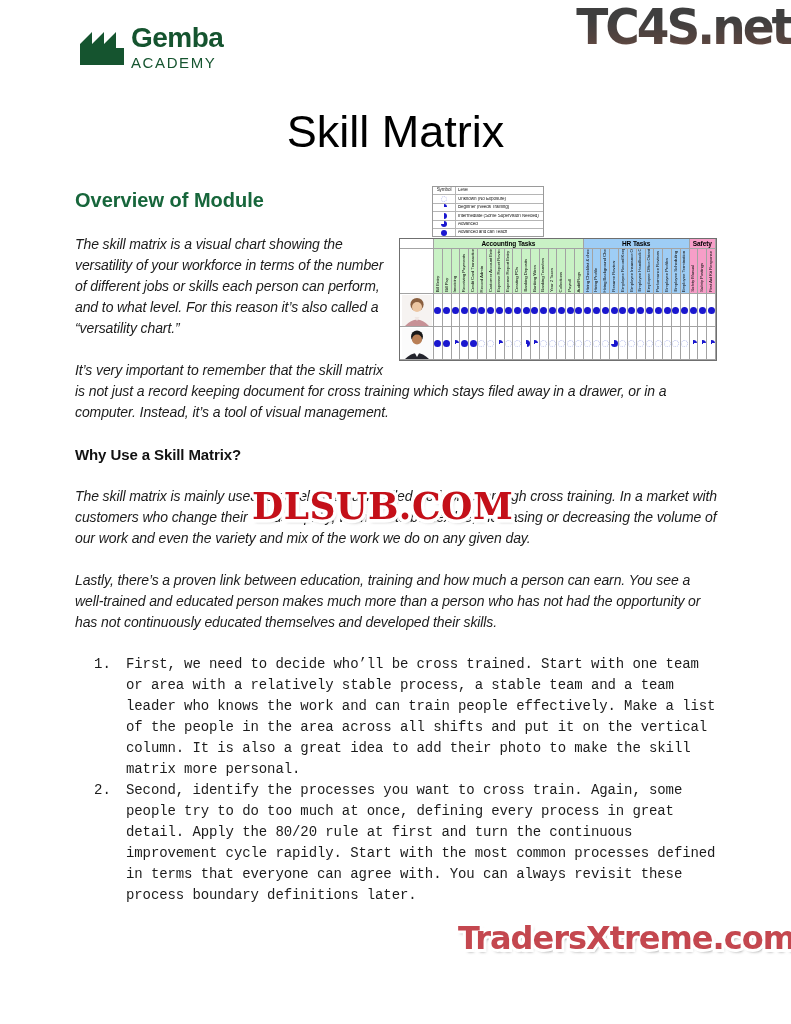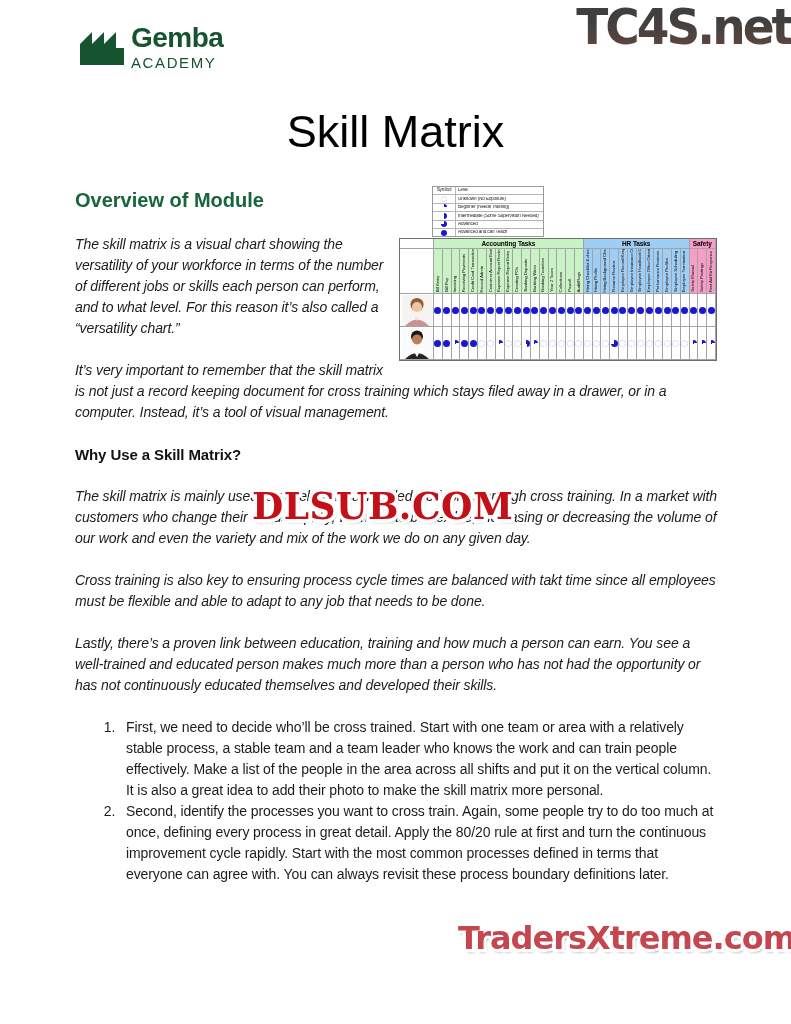--- a/index.html
+++ b/index.html
@@ -20,21 +20,21 @@
 
   .doc-title { position:absolute; top:106px; left:0; width:100%; text-align:center;
                font-size:45px; font-weight:400; color:#000; letter-spacing:0px; }
 
   
   .content { position:absolute; left:75px; top:178px; width:642px;
              font-size:14px; line-height:21px; letter-spacing:-0.1px; }
   .content p { margin:0 0 21px 0;font-style:italic; }
   h2.section-green { color:#17663b; font-size:20px; font-weight:bold; margin:12px 0 23px 0; letter-spacing:0; }
   h3.sub { font-size:15px; font-weight:bold; margin:21px 0 21px 0; color:#111; }
-  ol.steps { margin:0 0 0 28px; padding:0 0 0 16px; }
+  ol.steps { margin:0 0 0 28px; padding:0 0 0 16px;font-family:Liberation Mono, monospace; }
   ol.steps li { margin:0; padding-left:7px; }
 
   
   .chart-float { float:right; width:318px; height:174px; margin:8px 0 10px 14px; position:relative; }
   .legend { position:absolute; left:33px; top:0; width:110px; background:#fff;
             border:1px solid #9a9a9a; font-size:4.6px; line-height:1; color:#222; }
   .legend-row { display:flex; align-items:center; height:7.4px; border-bottom:1px solid #b5b5b5; }
   .legend-row:last-child { border-bottom:none; }
   .legend-sym { width:22px; align-self:stretch; border-right:1px solid #b5b5b5;
                 display:flex; align-items:center; justify-content:center; }
@@ -449,21 +449,20 @@
           </div>
         </div>
     </div>
 
     <h2 class="section-green">Overview of Module</h2>
     <p>The skill matrix is a visual chart showing the versatility of your workforce in terms of the number of different jobs or skills each person can perform, and to what level. For this reason it’s also called a “versatility chart.”</p>
     <p>It’s very important to remember that the skill matrix is not just a record keeping document for cross training which stays filed away in a drawer, or in a computer. Instead, it’s a tool of visual management.</p>
 
     <h3 class="sub">Why Use a Skill Matrix?</h3>
     <p>The skill matrix is mainly used to develop a multi-skilled workforce through cross training. In a market with customers who change their minds rapidly, we need to be flexible, increasing or decreasing the volume of our work and even the variety and mix of the work we do on any given day.</p>
-    <p>Cross training is also key to ensuring process cycle times are balanced with takt time since all employees must be flexible and able to adapt to any job that needs to be done.</p>
     <p>Lastly, there’s a proven link between education, training and how much a person can earn. You see a well-trained and educated person makes much more than a person who has not had the opportunity or has not continuously educated themselves and developed their skills.</p>
 
     <ol class="steps">
       <li>First, we need to decide who’ll be cross trained. Start with one team or area with a relatively stable process, a stable team and a team leader who knows the work and can train people effectively. Make a list of the people in the area across all shifts and put it on the vertical column. It is also a great idea to add their photo to make the skill matrix more personal.</li>
       <li>Second, identify the processes you want to cross train. Again, some people try to do too much at once, defining every process in great detail. Apply the 80/20 rule at first and turn the continuous improvement cycle rapidly. Start with the most common processes defined in terms that everyone can agree with. You can always revisit these process boundary definitions later.</li>
     </ol>
   </div>
 
   <div class="wm-mid outlined" data-text="DLSUB.COM">DLSUB.COM</div>
   <div class="wm-bottom outlined" data-text="TradersXtreme.com">TradersXtreme.com</div>

